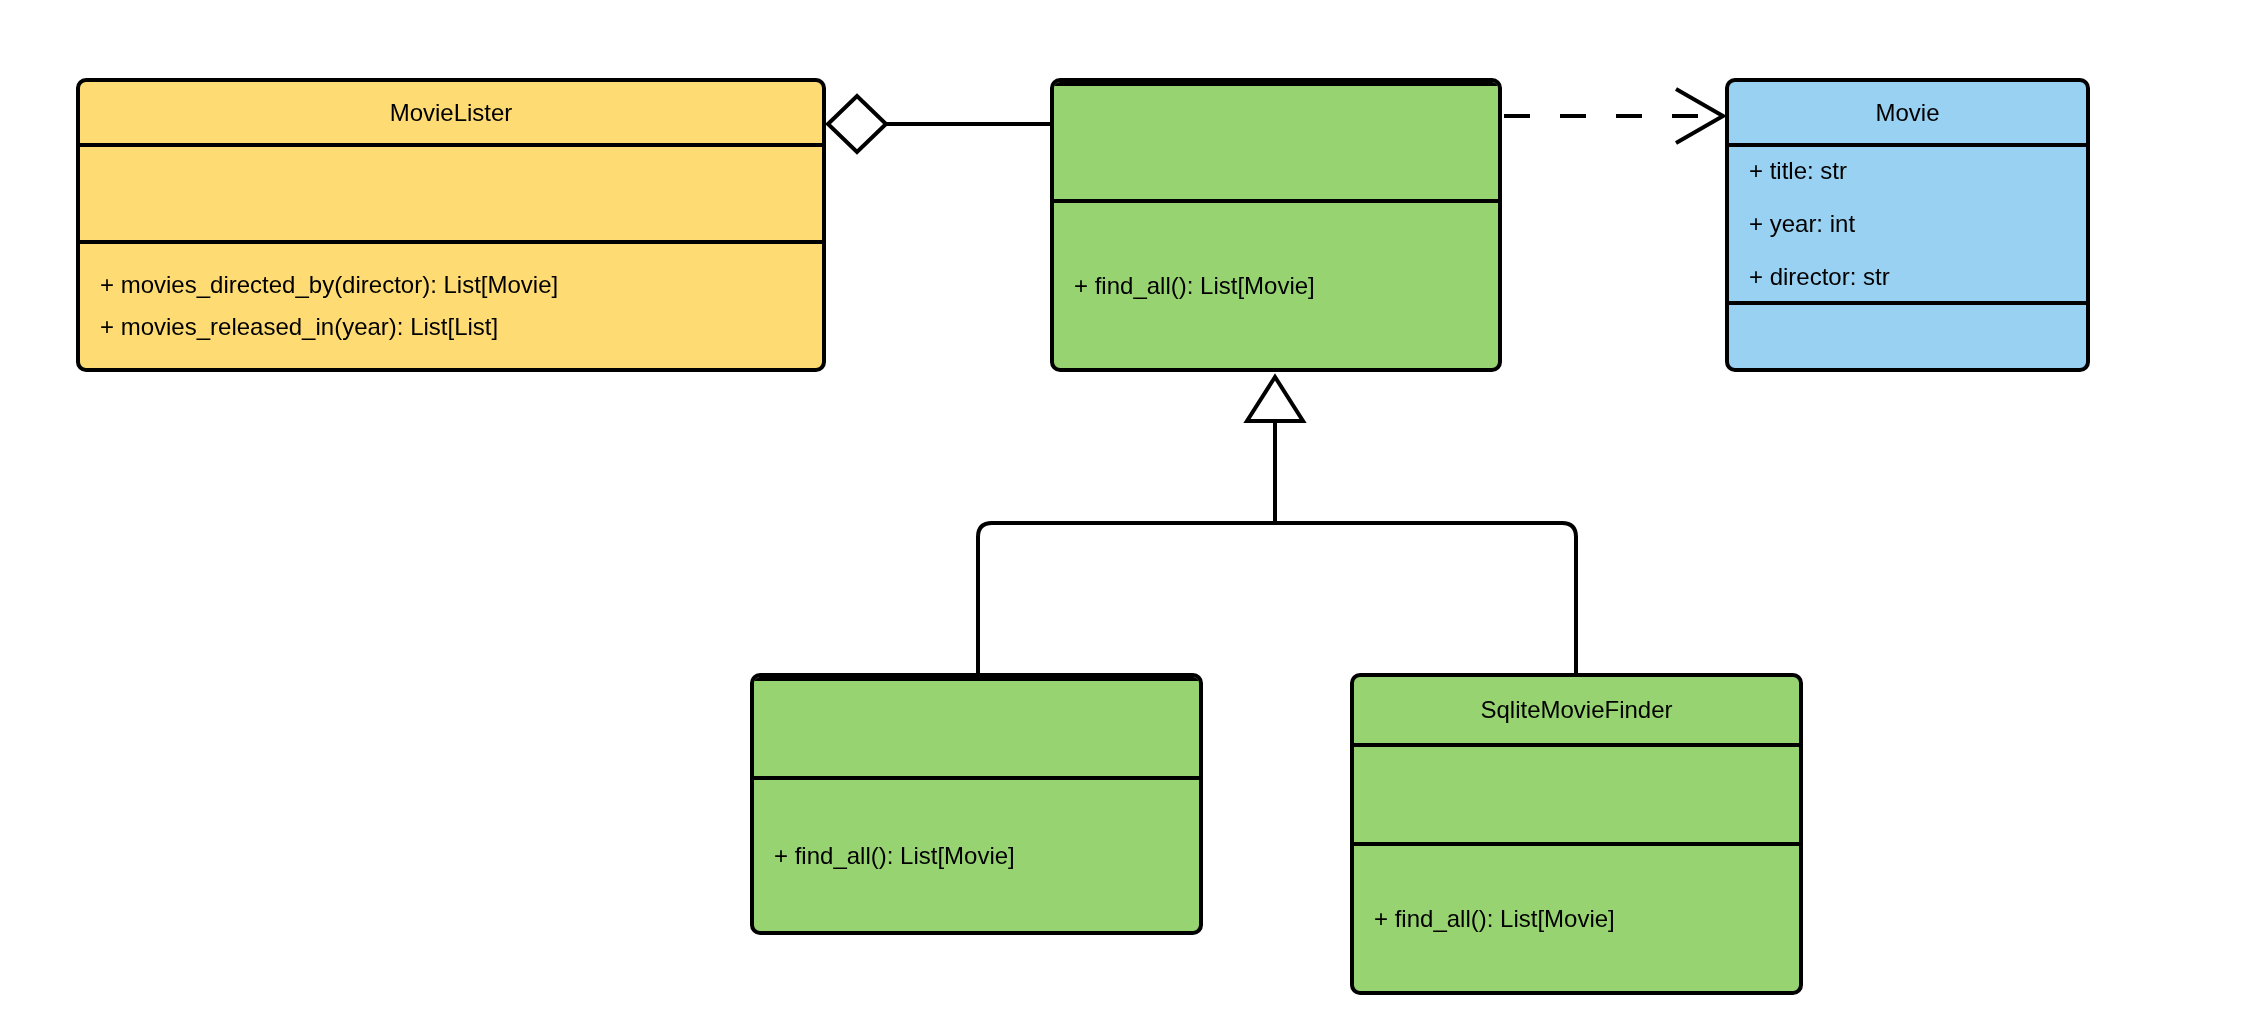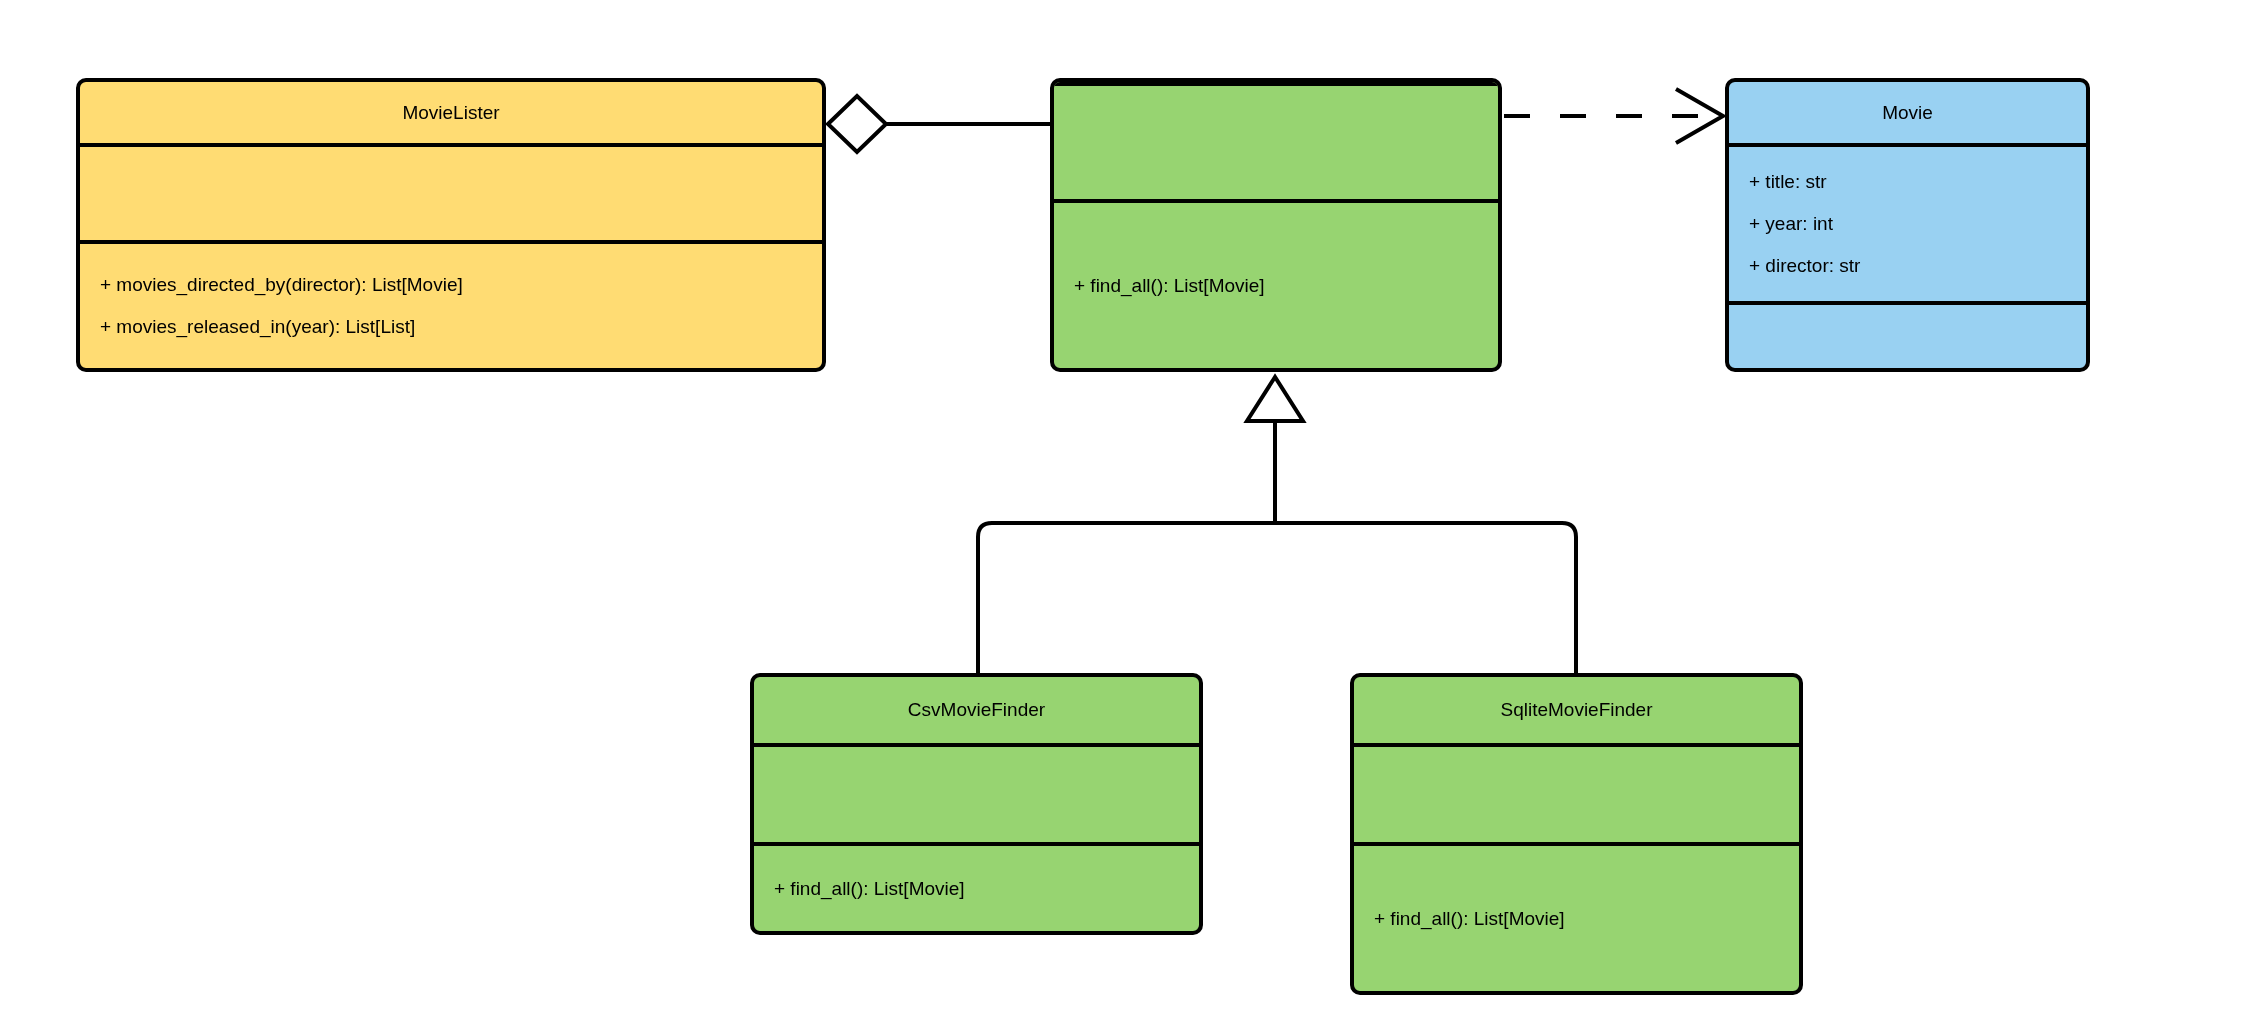--- a/index.html
+++ b/index.html
@@ -37,21 +37,21 @@
   #edges .hollow { fill: var(--color-canvas); }
   #edges .dashed { stroke-dasharray: 26 30; }
 
   .uml-class {
     position: absolute;
     display: flex;
     flex-direction: column;
     border: 4px solid var(--color-stroke);
     border-radius: 10px;
     overflow: hidden;
-    font-size: 19px;
+    font-size: 24px;
   }
   .uml-class.fill-yellow { background: var(--color-yellow); }
   .uml-class.fill-green  { background: var(--color-green); }
   .uml-class.fill-blue   { background: var(--color-blue); }
 
   .sec-title {
     display: flex;
     align-items: center;
     justify-content: center;
     flex: 0 0 auto;
@@ -73,21 +73,21 @@
   #cls-movielister { left: 76px;   top: 78px;  width: 750px; height: 294px; }
   #cls-movielister .sec-title { height: 61px; }
   #cls-movielister .sec-attrs { height: 97px; }
 
   #cls-moviefinder { left: 1050px; top: 78px;  width: 452px; height: 294px; }
   #cls-moviefinder .sec-title { height: 61px; }
   #cls-moviefinder .sec-attrs { height: 117px; }
 
   #cls-movie       { left: 1725px; top: 78px;  width: 365px; height: 294px; }
   #cls-movie .sec-title { height: 61px; }
-  #cls-movie .sec-attrs { height: 158px; }
+  #cls-movie .sec-attrs { height: 158px; gap: 11px; }
 
   #cls-csvmoviefinder    { left: 750px;  top: 673px; width: 453px; height: 262px; }
   #cls-csvmoviefinder .sec-title { height: 66px; }
   #cls-csvmoviefinder .sec-attrs { height: 99px; }
 
   #cls-sqlitemoviefinder { left: 1350px; top: 673px; width: 453px; height: 322px; }
   #cls-sqlitemoviefinder .sec-title { height: 66px; }
   #cls-sqlitemoviefinder .sec-attrs { height: 99px; }
 </style>
 </head>
@@ -138,23 +138,20 @@
     </div>
     <div class="sec-attrs">
       <div>+ title: str</div>
       <div>+ year: int</div>
       <div>+ director: str</div>
     </div>
     <div class="sec-methods"></div>
   </div>
 
   <div class="uml-class fill-green" id="cls-csvmoviefinder">
-    <div class="sec-title">
-      <span>CsvMovieFinder</span>
-    </div>
     <div class="sec-attrs"></div>
     <div class="sec-methods">
       <div>+ find_all(): List[Movie]</div>
     </div>
   </div>
 
   <div class="uml-class fill-green" id="cls-sqlitemoviefinder">
     <div class="sec-title">
       <span>SqliteMovieFinder</span>
     </div>

